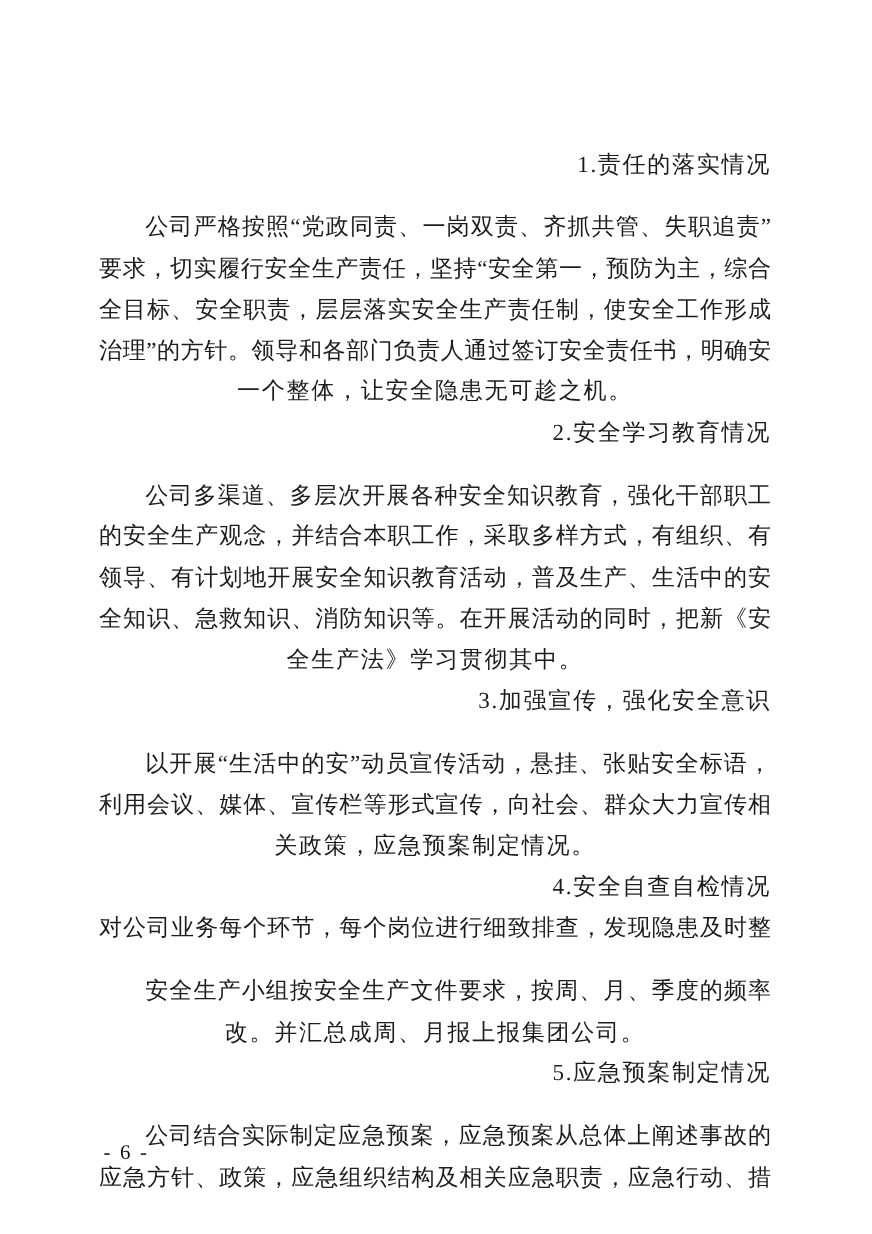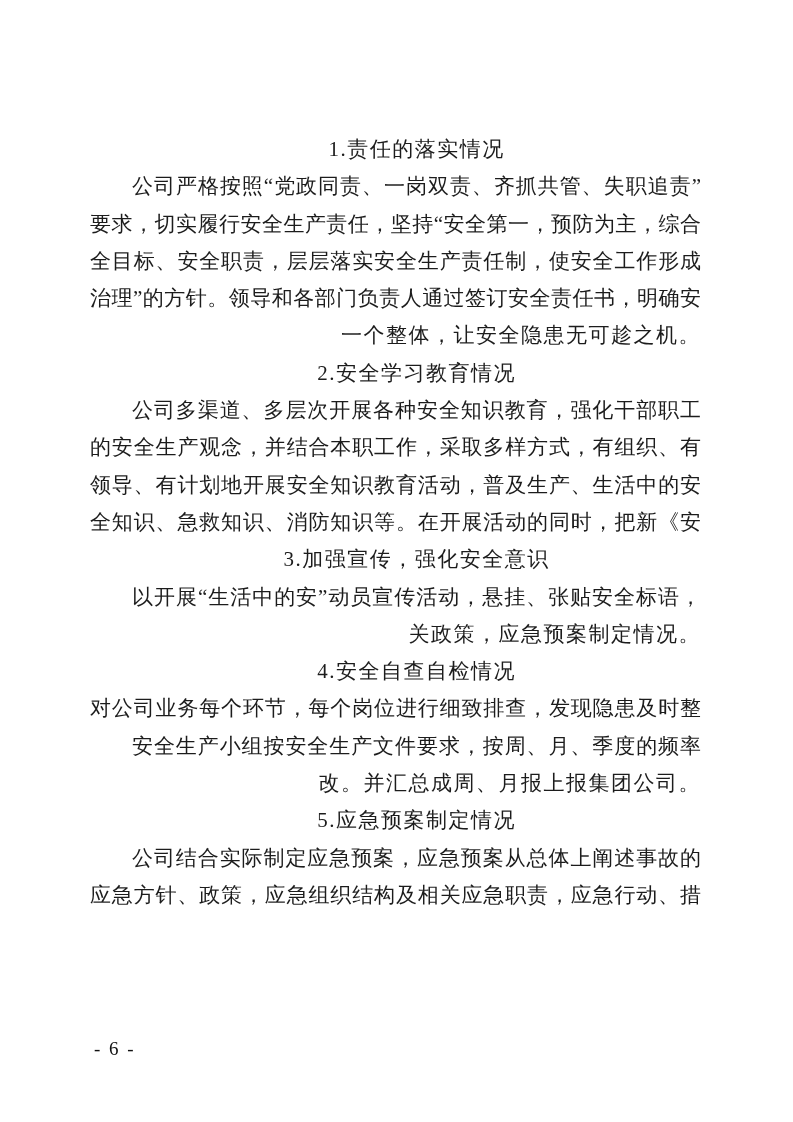--- a/index.html
+++ b/index.html
@@ -29,39 +29,40 @@
   .ln {
     font-size: 21px;
     line-height: 37.3px;
     height: 37.3px;
     white-space: nowrap;
     color: #1c1c1c;
   }
   
   .ln.h {
     text-indent: 2em;
-    text-align: center;
+    text-align: right;
     letter-spacing: 1.5px;
   }
   
   .ln.fi {
     text-indent: 2em;
     text-align: justify;
     text-align-last: justify;
     white-space: normal;
+    margin-top: 20px;
   }
   
   .ln.fu {
     text-align: justify;
     text-align-last: justify;
     white-space: normal;
   }
   
   .ln.la {
-    text-align: right;
+    text-align: center;
     letter-spacing: 1.5px;
   }
   .page-number {
     position: absolute;
     left: 94px;
     top: 1038px;
     font-size: 19px;
     letter-spacing: 2px;
     color: #111111;
     font-family: "Liberation Serif", "DejaVu Serif", serif;
@@ -77,22 +78,24 @@
     <div class="ln fi">公司严格按照“党政同责、一岗双责、齐抓共管、失职追责”</div>
     <div class="ln fu">要求，切实履行安全生产责任，坚持“安全第一，预防为主，综合</div>
     <div class="ln fu">全目标、安全职责，层层落实安全生产责任制，使安全工作形成</div>
     <div class="ln fu">治理”的方针。领导和各部门负责人通过签订安全责任书，明确安</div>
     <div class="ln la">一个整体，让安全隐患无可趁之机。</div>
     <div class="ln h">2.安全学习教育情况</div>
     <div class="ln fi">公司多渠道、多层次开展各种安全知识教育，强化干部职工</div>
     <div class="ln fu">的安全生产观念，并结合本职工作，采取多样方式，有组织、有</div>
     <div class="ln fu">领导、有计划地开展安全知识教育活动，普及生产、生活中的安</div>
     <div class="ln fu">全知识、急救知识、消防知识等。在开展活动的同时，把新《安</div>
+    <div class="ln la">全生产法》学习贯彻其中。</div>
     <div class="ln h">3.加强宣传，强化安全意识</div>
     <div class="ln fi">以开展“生活中的安”动员宣传活动，悬挂、张贴安全标语，</div>
+    <div class="ln fu">利用会议、媒体、宣传栏等形式宣传，向社会、群众大力宣传相</div>
     <div class="ln la">关政策，应急预案制定情况。</div>
     <div class="ln h">4.安全自查自检情况</div>
     <div class="ln fu">对公司业务每个环节，每个岗位进行细致排查，发现隐患及时整</div>
     <div class="ln fi">安全生产小组按安全生产文件要求，按周、月、季度的频率</div>
     <div class="ln la">改。并汇总成周、月报上报集团公司。</div>
     <div class="ln h">5.应急预案制定情况</div>
     <div class="ln fi">公司结合实际制定应急预案，应急预案从总体上阐述事故的</div>
     <div class="ln fu">应急方针、政策，应急组织结构及相关应急职责，应急行动、措</div>
   </div>
 

